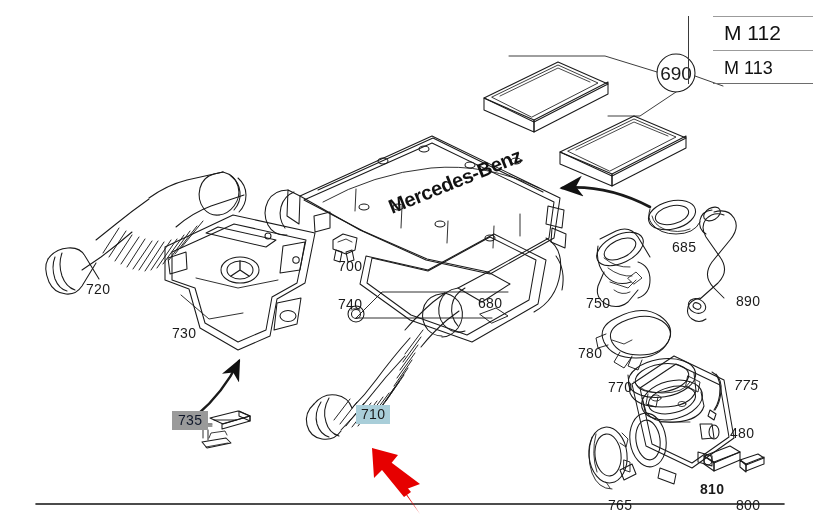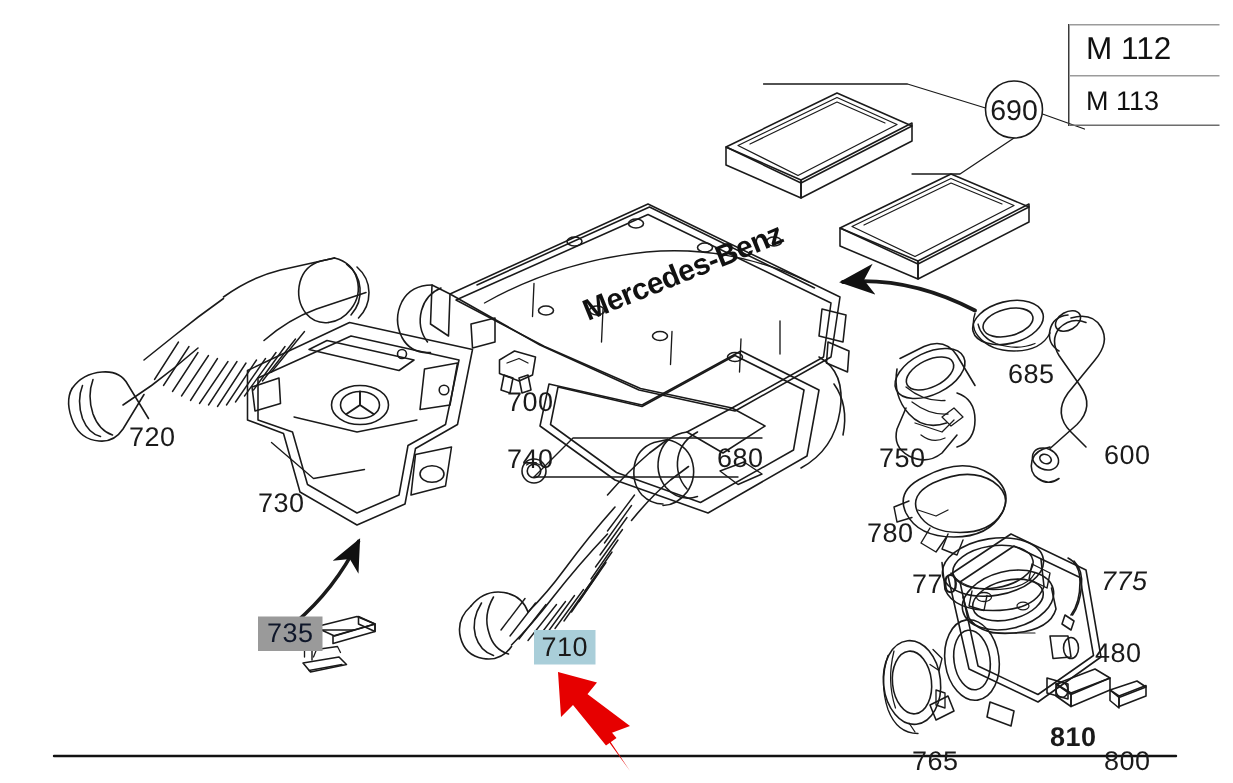--- a/index.html
+++ b/index.html
@@ -1,25 +1,25 @@
 <!DOCTYPE html>
 <html><head>
 <meta charset="utf-8">
 <style>
   html,body{margin:0;padding:0;background:#ffffff;}
   body{width:822px;height:522px;overflow:hidden;
        font-family:"Liberation Sans", sans-serif;color:#111;}
   #stage{position:relative;width:822px;height:522px;background:#fff;}
   #art{position:absolute;left:0;top:0;width:822px;height:522px;}
   .lbl{position:absolute;font-family:"Liberation Sans",sans-serif;
-       font-size:18px;color:#1a1a1a;letter-spacing:.3px;white-space:nowrap;}
+       font-size:14px;color:#1a1a1a;letter-spacing:.3px;white-space:nowrap;}
   .hl-blue{background:#a9ced9;padding:1px 5px 2px 5px;}
   .hl-gray{background:#9a9a9a;padding:1px 6px 2px 6px;color:#0f172a;}
   .mbox{position:absolute;right:9px;top:16px;width:100px;
-        border-left:1.6px solid #3a3a3a;}
+        border-left:1.6px solid #3a3a3a;padding-left:24px;}
   .mrow{font-size:21px;padding:4px 0 5px 11px;color:#111;
         border-bottom:1.3px solid #9b9b9b;line-height:1.12;}
   .mrow:first-child{border-top:1.3px solid #9b9b9b;}
   .mrow:last-child{border-bottom:1.3px solid #6d6d6d;}
   .mbtxt{font-size:17px;font-weight:bold;color:#111;}
 </style>
 </head>
 <body>
 
 <div id="stage">
@@ -326,25 +326,25 @@
       <span class="mbtxt" style="font-size:18px;font-weight:normal;">M 113</span>
     </div>
   </div>
 
   <div id="callouts">
       <div class="lbl" style="left: 86px; top: 281px;"><span>720</span></div>
       <div class="lbl" style="left: 172px; top: 325px;"><span>730</span></div>
       <div class="lbl" style="left: 172px; top: 412px;"><span class="hl-gray">735</span></div>
       <div class="lbl" style="left: 338px; top: 258px;"><span>700</span></div>
       <div class="lbl" style="left: 338px; top: 296px;"><span>740</span></div>
-      <div class="lbl" style="left: 356px; top: 421px; text-align: center;"><span class="hl-blue">710</span></div>
+      <div class="lbl" style="left: 356px; top: 406px; text-align: center;"><span class="hl-blue">710</span></div>
       <div class="lbl" style="left: 478px; top: 295px;"><span>680</span></div>
       <div class="lbl" style="left: 672px; top: 239px;"><span>685</span></div>
       <div class="lbl" style="left: 586px; top: 295px;"><span>750</span></div>
-      <div class="lbl" style="left: 736px; top: 293px;"><span>600</span></div>
+      <div class="lbl" style="left: 736px; top: 293px;"><span>890</span></div>
       <div class="lbl" style="left: 578px; top: 345px;"><span>780</span></div>
       <div class="lbl" style="left: 608px; top: 379px;"><span>770</span></div>
       <div class="lbl" style="left: 734px; top: 377px; font-style: italic;"><span>775</span></div>
       <div class="lbl" style="left: 730px; top: 425px;"><span>480</span></div>
       <div class="lbl" style="left: 608px; top: 497px;"><span>765</span></div>
       <div class="lbl" style="left: 700px; top: 481px; font-weight: bold;"><span>810</span></div>
       <div class="lbl" style="left: 736px; top: 497px;"><span>800</span></div>
     </div>
 
 </div>

